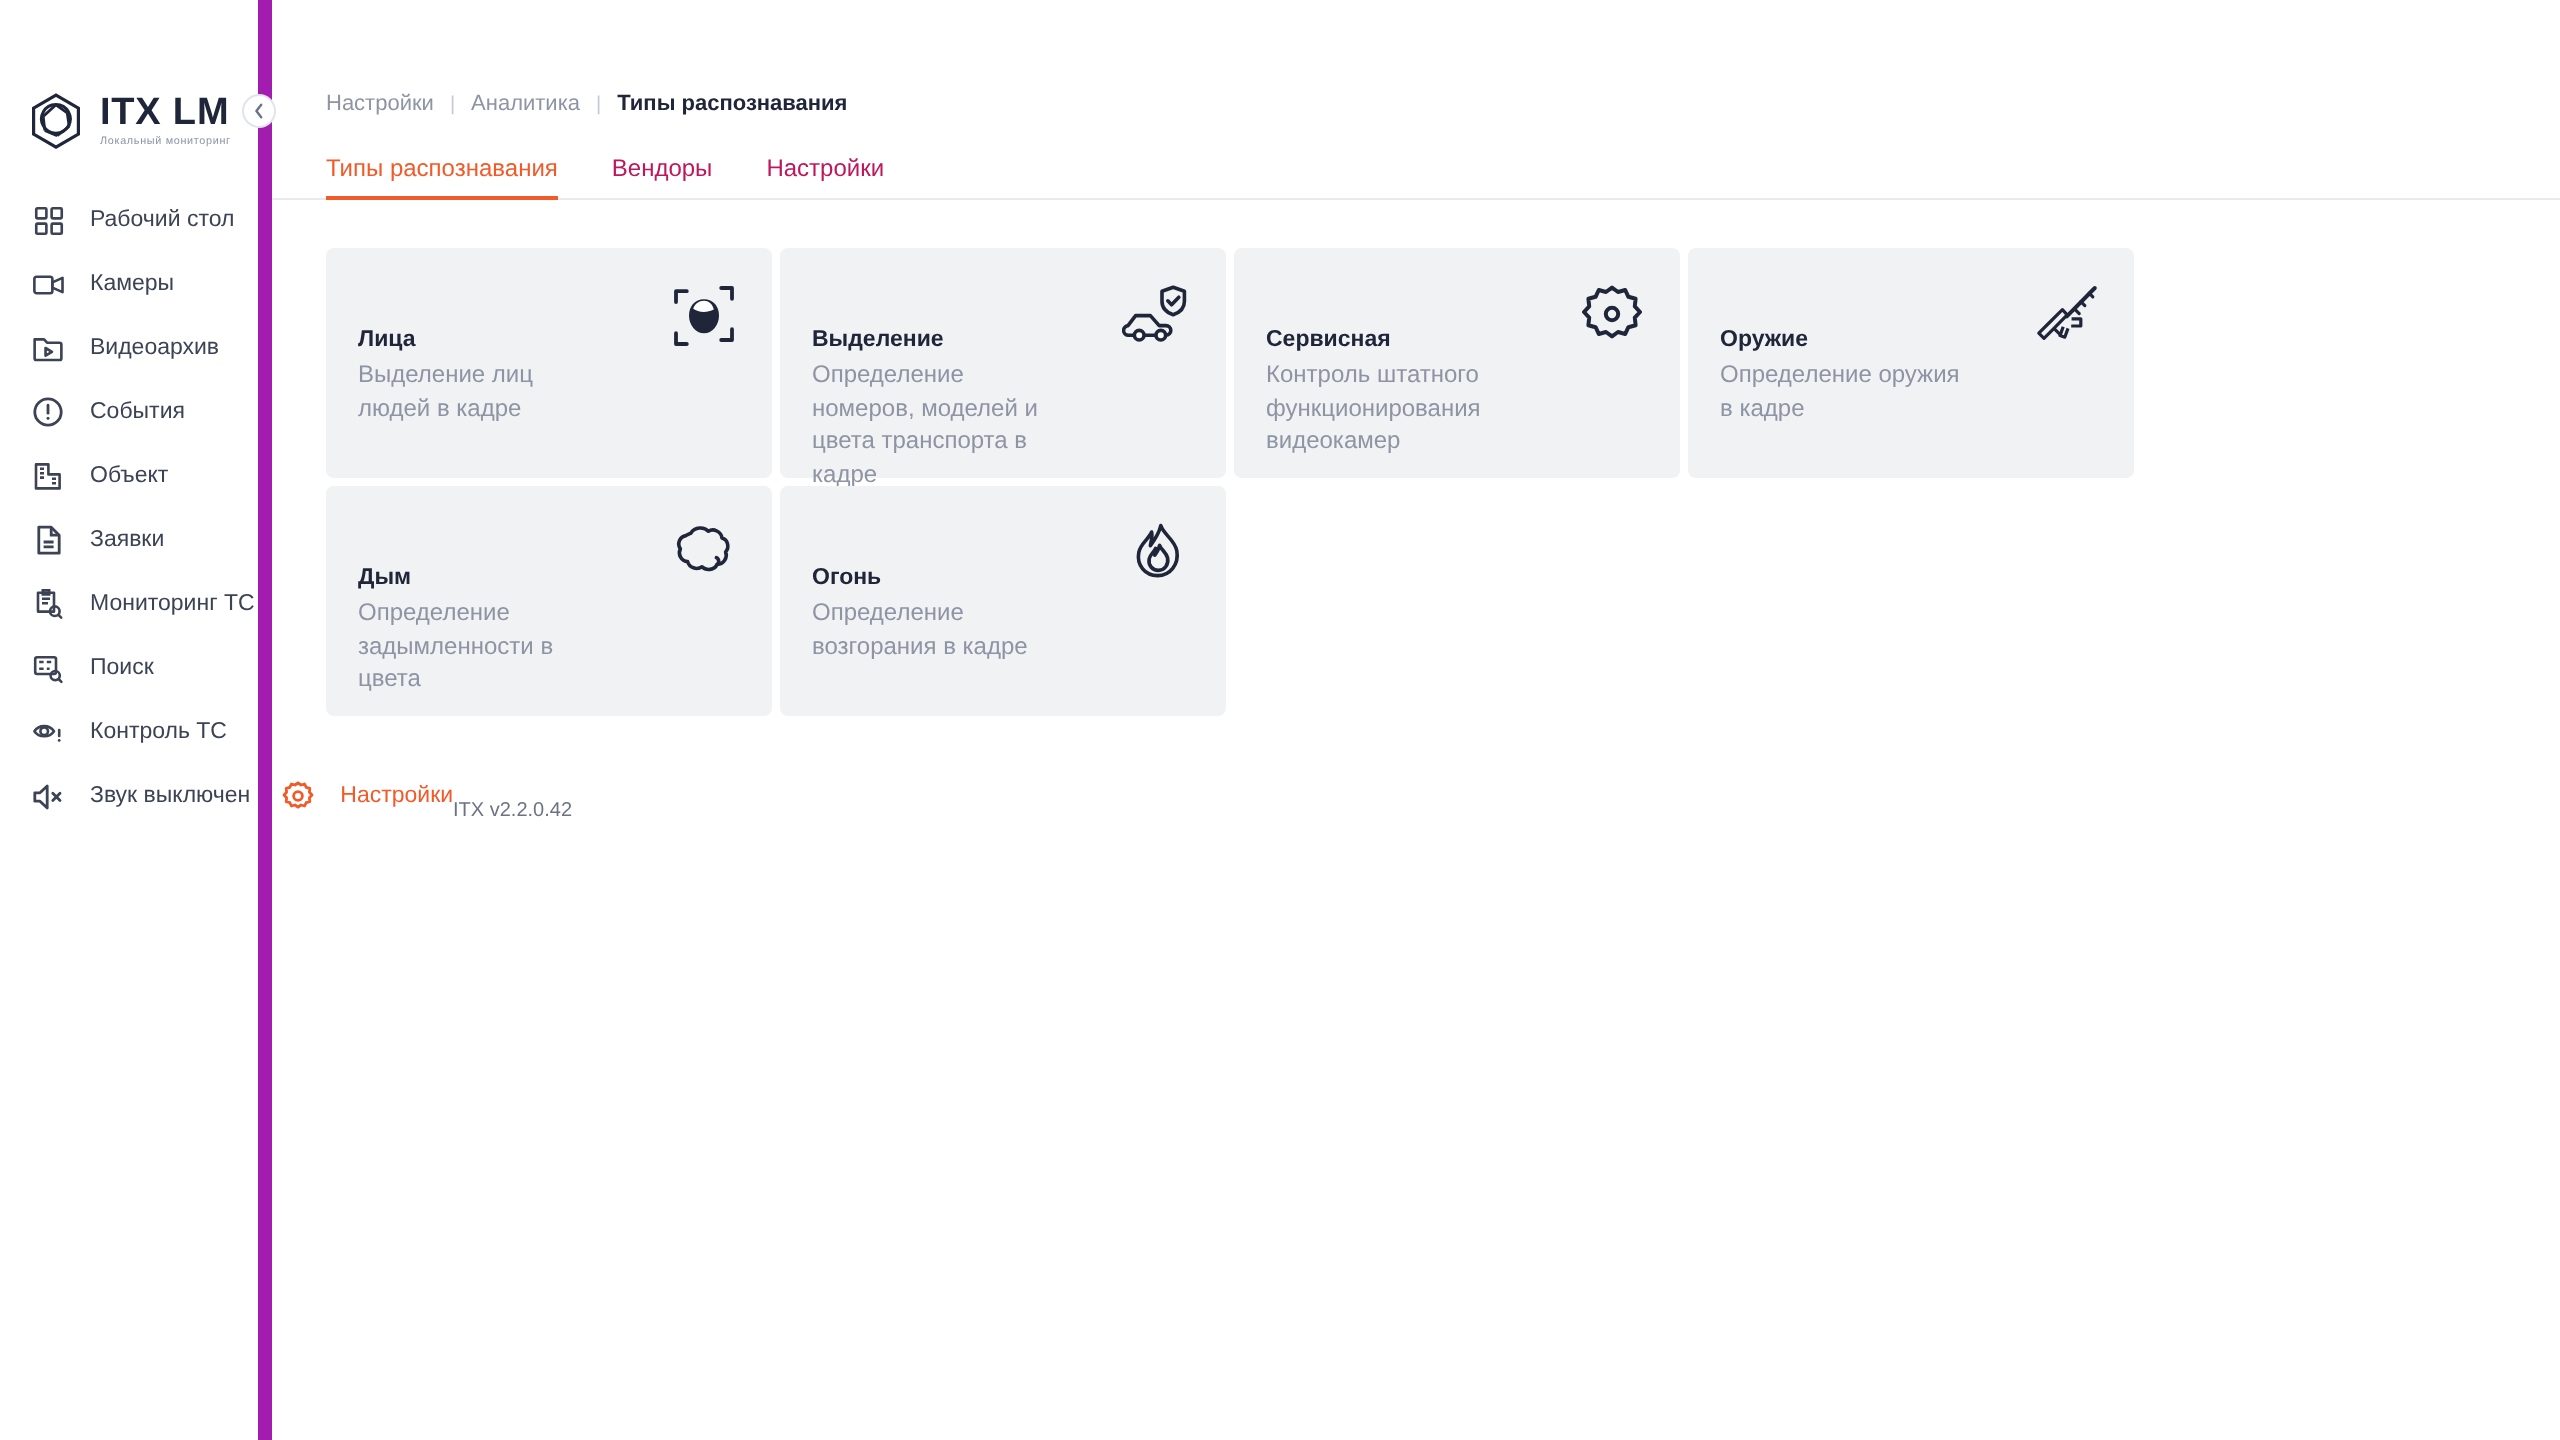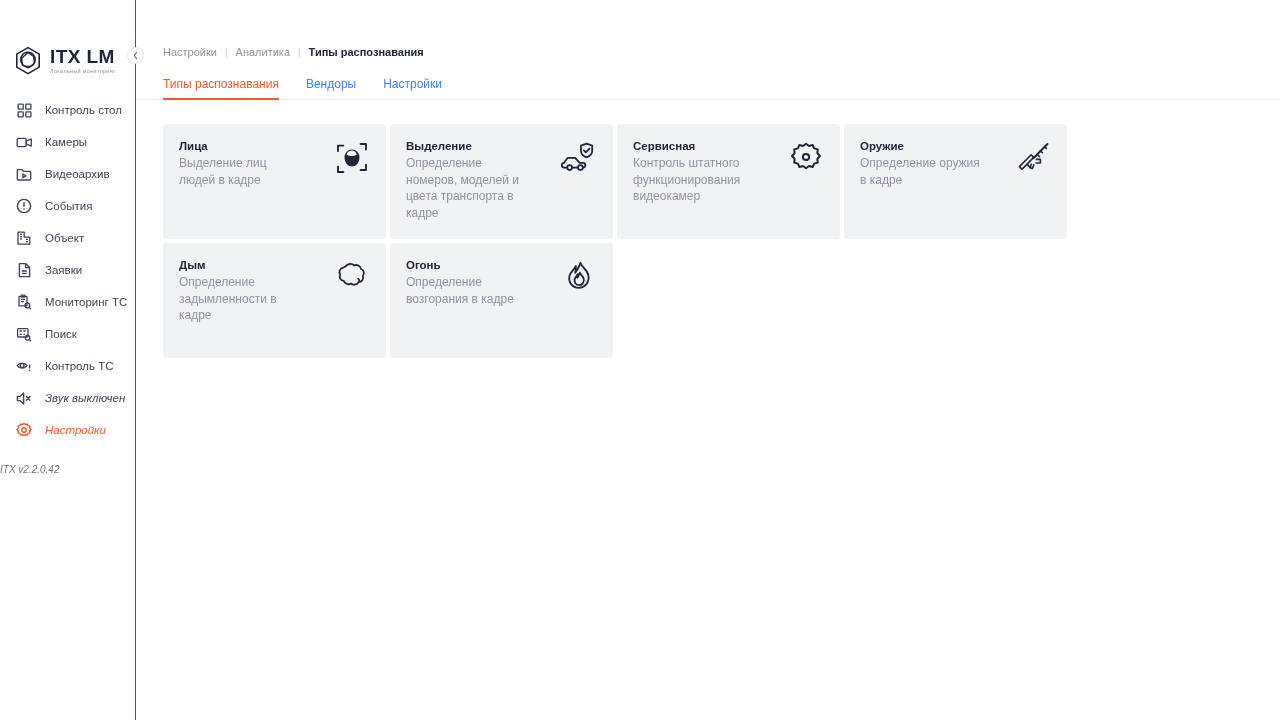--- a/index.html
+++ b/index.html
@@ -8,21 +8,21 @@
     background: #ffffff;
     font-family: "Liberation Sans", sans-serif;
     overflow: hidden;
   }
   .app { display: flex; width: 1280px; height: 720px; position: relative; }
 
   
   .sidebar {
     width: 136px; height: 720px;
     background: #ffffff;
-    border-right: 1px solid #a21caf;
+    border-right: 7px solid #a21caf;
     display: flex; flex-direction: column;
     position: relative; flex: 0 0 136px;
   }
   .logo-row {
     display: flex; align-items: center;
     gap: 8px; padding: 42px 0 0 14px;
     height: 80px;
   }
   .logo-mark { width: 28px; height: 30px; flex: 0 0 28px; }
   .logo-text { display: flex; flex-direction: column; line-height: 1; }
@@ -42,21 +42,21 @@
     cursor: pointer; color: #3c4354;
     font-size: 11.5px;
   }
   .nav-item .ico { width: 18px; height: 18px; flex: 0 0 18px;
     display: flex; align-items: center; justify-content: center; }
   .nav-item .lbl { white-space: nowrap; }
   .nav-item.active { color: #f15a29; }
   .nav-item.active .ico svg { stroke: #f15a29; }
 
   .nav-spacer { flex: 1 1 auto; }
-  .nav-bottom { display: flex; flex-direction: column; padding-bottom: 34px; font-style: italic; }
+  .nav-bottom { display: flex; flex-direction: row; padding-bottom: 34px; }
   .version {
     font-size: 10px; color: #6b7384; padding-top: 18px;
     white-space: nowrap;
   }
 
   
   .collapse-btn {
     position: absolute; right: -9px; top: 47px;
     width: 17px; height: 17px; border-radius: 50%;
     background: #ffffff; border: 1px solid #e1e4ea;
@@ -76,38 +76,38 @@
   .crumb.current { color: #20263a; font-weight: bold; cursor: default; }
   .crumb-sep { color: #c4c9d4; font-size: 10px; }
 
   .tabs {
     display: flex; align-items: flex-end; gap: 0;
     margin-top: 14px; height: 26px;
     border-bottom: 1px solid #e8eaee;
     width: 1253px; position: relative; left: -27px; padding-left: 27px;
   }
   .tab {
-    font-size: 12px; color: #3b82f6; cursor: pointer;
+    font-size: 12px; color: #be185d; cursor: pointer;
     padding: 0 0 7px 0; margin-right: 27px; white-space: nowrap;
     border-bottom: 2px solid transparent; position: relative; top: 1px;
   }
   .tab.active { color: #f15a29; border-bottom-color: #f15a29; }
 
   .grid {
     display: flex; flex-wrap: wrap;
     gap: 4px; margin-top: 24px; width: 1070px;
   }
   .card {
     width: 223px; height: 115px;
     background: #f1f2f4; border-radius: 4px;
     padding: 16px 14px 0 16px;
     display: flex; justify-content: space-between;
     cursor: pointer; position: relative;
   }
-  .card-text { width: 125px; }
+  .card-text { width: 125px; margin-top: 24px; }
   .card-title {
     font-size: 11.5px; font-weight: bold; color: #20263a;
     margin-bottom: 3px; white-space: nowrap;
   }
   .card-desc {
     font-size: 12px; color: #8d94a4; line-height: 1.38;
   }
   .card-icon {
     width: 40px; height: 40px; flex: 0 0 40px;
     display: flex; align-items: flex-start; justify-content: center;
@@ -140,21 +140,21 @@
 
       <div class="nav-item">
         <span class="ico">
           <svg width="15" height="15" viewBox="0 0 16 16" fill="none" stroke="#3c4354" stroke-width="1.4">
             <rect x="1.2" y="1.2" width="5.4" height="5.4" rx="0.6"></rect>
             <rect x="9.4" y="1.2" width="5.4" height="5.4" rx="0.6"></rect>
             <rect x="1.2" y="9.4" width="5.4" height="5.4" rx="0.6"></rect>
             <rect x="9.4" y="9.4" width="5.4" height="5.4" rx="0.6"></rect>
           </svg>
         </span>
-        <span class="lbl">Контроль стол</span>
+        <span class="lbl">Рабочий стол</span>
       </div>
 
       <div class="nav-item">
         <span class="ico">
           <svg width="17" height="15" viewBox="0 0 18 16" fill="none" stroke="#3c4354" stroke-width="1.4">
             <rect x="1.2" y="3.6" width="9.6" height="8.8" rx="1.2"></rect>
             <path d="M10.8 6.6 L16.2 4.2 V11.8 L10.8 9.4 Z" stroke-linejoin="round"></path>
           </svg>
         </span>
         <span class="lbl">Камеры</span>
@@ -353,21 +353,21 @@
             <path d="M15.6 21.4 l-1.6 4.4 2.4 0.8 1.6 -4.4" stroke-linejoin="round"></path>
             <path d="M11.2 22.4 l2.8 2.8" stroke-linecap="round"></path>
             <path d="M21.2 12.4 l2.4 2.4" stroke-linecap="round"></path>
           </svg>
         </div>
       </div>
 
       <div class="card">
         <div class="card-text">
           <div class="card-title">Дым</div>
-          <div class="card-desc">Определение задымленности в кадре</div>
+          <div class="card-desc">Определение задымленности в цвета</div>
         </div>
         <div class="card-icon">
           <svg width="32" height="30" viewBox="0 0 32 30" fill="none" stroke="#20263a" stroke-width="1.8">
             <path d="M9.4 5.6 c2 -3.2 6.6 -3.4 8.8 -1 c2.6 -1.6 6.4 0.2 6.8 3.4 c3 0.8 3.8 4.8 1.8 7
                      c1.2 2.8 -1 6.2 -4.2 6.2 c-1.4 2.8 -5.4 3.4 -7.6 1.2 c-2.6 1.8 -6.4 0.4 -7.2 -2.6
                      c-3.2 -0.2 -5 -3.6 -3.6 -6.4 c-1.8 -2.4 -0.4 -6.2 2.8 -6.6 c0.6 -0.4 1.6 -1 2.4 -1.2 Z" stroke-linejoin="round"></path>
             <path d="M22.2 17.8 c1.4 0.6 1.6 2.8 0.2 3.6" stroke-linecap="round"></path>
           </svg>
         </div>
       </div>

